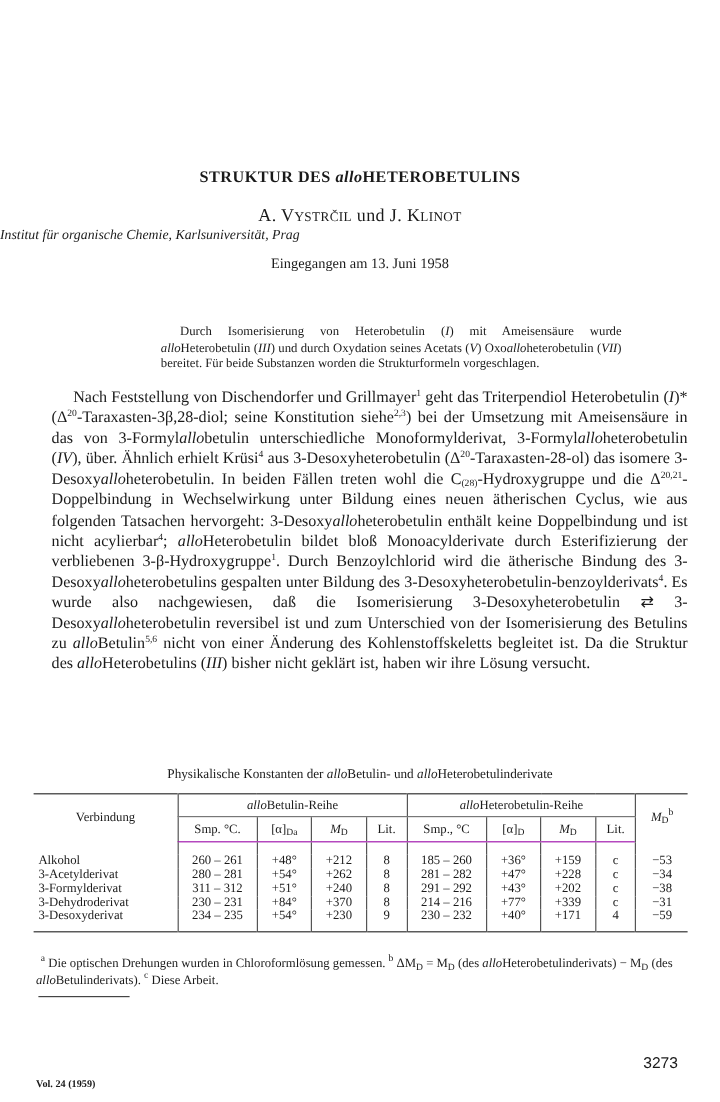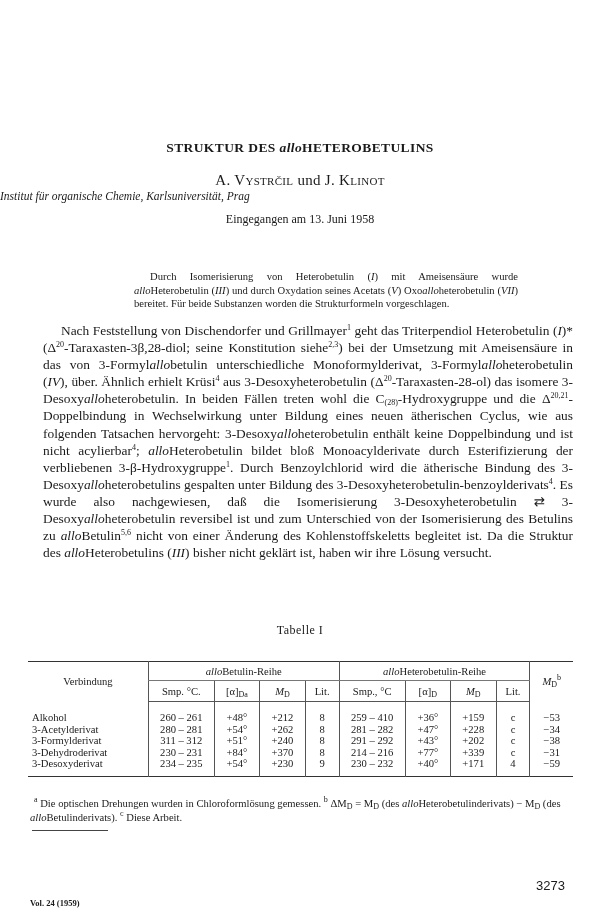--- a/index.html
+++ b/index.html
@@ -96,21 +96,21 @@
   <div class="authors"><span class="sc">A. Vystrčil</span><span> und </span><span class="sc">J. Klinot</span></div>
 
   <div class="institute">Institut für organische Chemie, Karlsuniversität, Prag</div>
 
   <div class="received">Eingegangen am 13. Juni 1958</div>
 
   <div class="abstract"><span>Durch Isomerisierung von Heterobetulin (</span><i>I</i><span>) mit Ameisensäure wurde </span><i>allo</i><span>Heterobetulin (</span><i>III</i><span>) und durch Oxydation seines Acetats (</span><i>V</i><span>) Oxo</span><i>allo</i><span>heterobetulin (</span><i>VII</i><span>) bereitet. Für beide Substanzen worden die Strukturformeln vorgeschlagen.</span></div>
 
   <div class="body-text"><span>Nach Feststellung von Dischendorfer und Grillmayer</span><sup>1</sup><span> geht das Triterpendiol Heterobetulin (</span><i>I</i><span>)* (Δ</span><sup>20</sup><span>-Taraxasten-3β,28-diol; seine Konstitution siehe</span><sup>2,3</sup><span>) bei der Umsetzung mit Ameisensäure in das von 3-Formyl</span><i>allo</i><span>betulin unterschiedliche Monoformylderivat, 3-Formyl</span><i>allo</i><span>heterobetulin (</span><i>IV</i><span>), über. Ähnlich erhielt Krüsi</span><sup>4</sup><span> aus 3-Desoxyheterobetulin (Δ</span><sup>20</sup><span>-Taraxasten-28-ol) das isomere 3-Desoxy</span><i>allo</i><span>heterobetulin. In beiden Fällen treten wohl die C</span><sub>(28)</sub><span>-Hydroxygruppe und die Δ</span><sup>20,21</sup><span>-Doppelbindung in Wechselwirkung unter Bildung eines neuen ätherischen Cyclus, wie aus folgenden Tatsachen hervorgeht: 3-Desoxy</span><i>allo</i><span>heterobetulin enthält keine Doppelbindung und ist nicht acylierbar</span><sup>4</sup><span>; </span><i>allo</i><span>Heterobetulin bildet bloß Monoacylderivate durch Esterifizierung der verbliebenen 3-β-Hydroxygruppe</span><sup>1</sup><span>. Durch Benzoylchlorid wird die ätherische Bindung des 3-Desoxy</span><i>allo</i><span>heterobetulins gespalten unter Bildung des 3-Desoxyheterobetulin-benzoylderivats</span><sup>4</sup><span>. Es wurde also nachgewiesen, daß die Isomerisierung 3-Desoxyheterobetulin ⇄ 3-Desoxy</span><i>allo</i><span>heterobetulin reversibel ist und zum Unterschied von der Isomerisierung des Betulins zu </span><i>allo</i><span>Betulin</span><sup>5,6</sup><span> nicht von einer Änderung des Kohlenstoffskeletts begleitet ist. Da die Struktur des </span><i>allo</i><span>Heterobetulins (</span><i>III</i><span>) bisher nicht geklärt ist, haben wir ihre Lösung versucht.</span></div>
 
-  <div class="table-caption-1">Tabelle I</div>
+  <div class="table-caption-2"><span>Physikalische Konstanten der </span><i>allo</i><span>Betulin- und </span><i>allo</i><span>Heterobetulinderivate</span></div>
 
   <table class="data">
     <thead>
       <tr>
         <th rowspan="2" style="width:118px">Verbindung</th>
         <th colspan="4" class="vl hb"><i>allo</i><span>Betulin-Reihe</span></th>
         <th colspan="4" class="vl hb"><i>allo</i><span>Heterobetulin-Reihe</span></th>
         <th rowspan="2" class="vl" style="width:38px"><i>M</i><sub>D</sub><sup>b</sup></th>
       </tr>
       <tr class="hdr2">
@@ -136,21 +136,21 @@
           <td class="vl"></td>
           <td class="vl"></td>
           <td class="vl"></td>
         </tr>
       <tr>
         <td class="name">Alkohol</td>
         <td class="vl">260 – 261</td>
         <td class="vl">+48°</td>
         <td class="vl">+212</td>
         <td class="vl">8</td>
-        <td class="vl">259 – 410</td>
+        <td class="vl">185 – 260</td>
         <td class="vl">+36°</td>
         <td class="vl">+159</td>
         <td class="vl">c</td>
         <td class="vl">−53</td>
       </tr>
       <tr>
         <td class="name">3-Acetylderivat</td>
         <td class="vl">280 – 281</td>
         <td class="vl">+54°</td>
         <td class="vl">+262</td>

